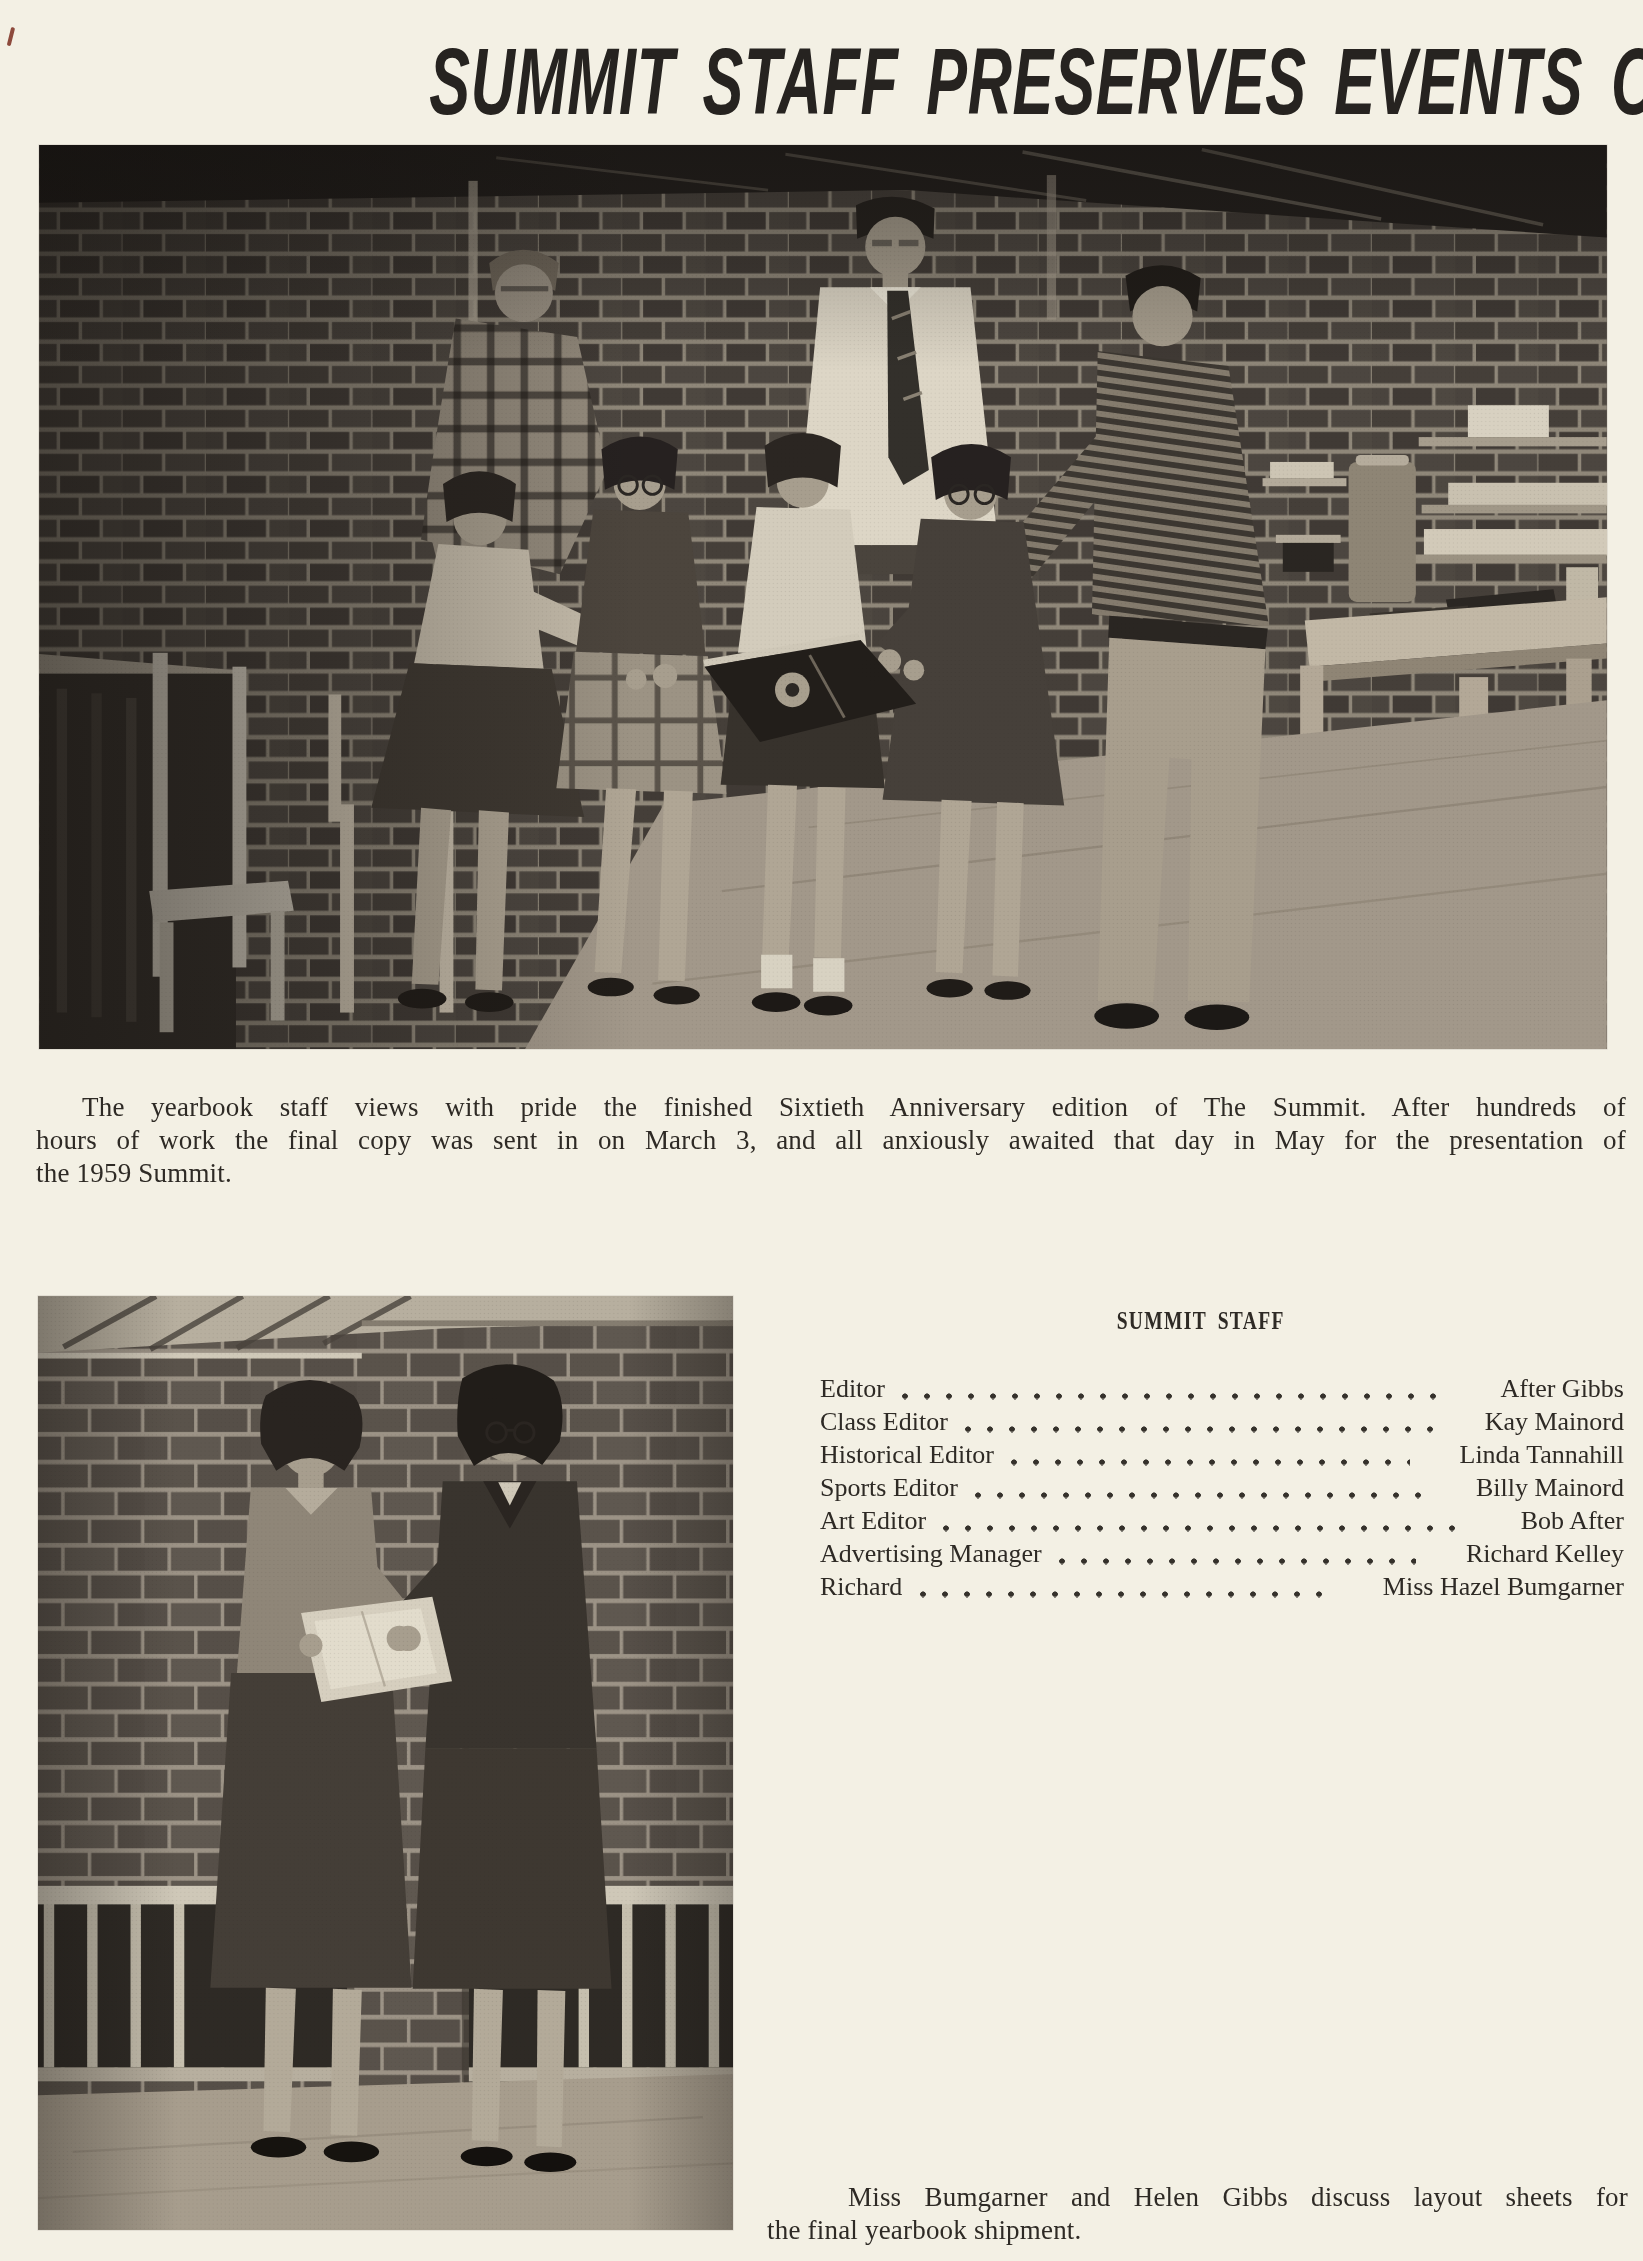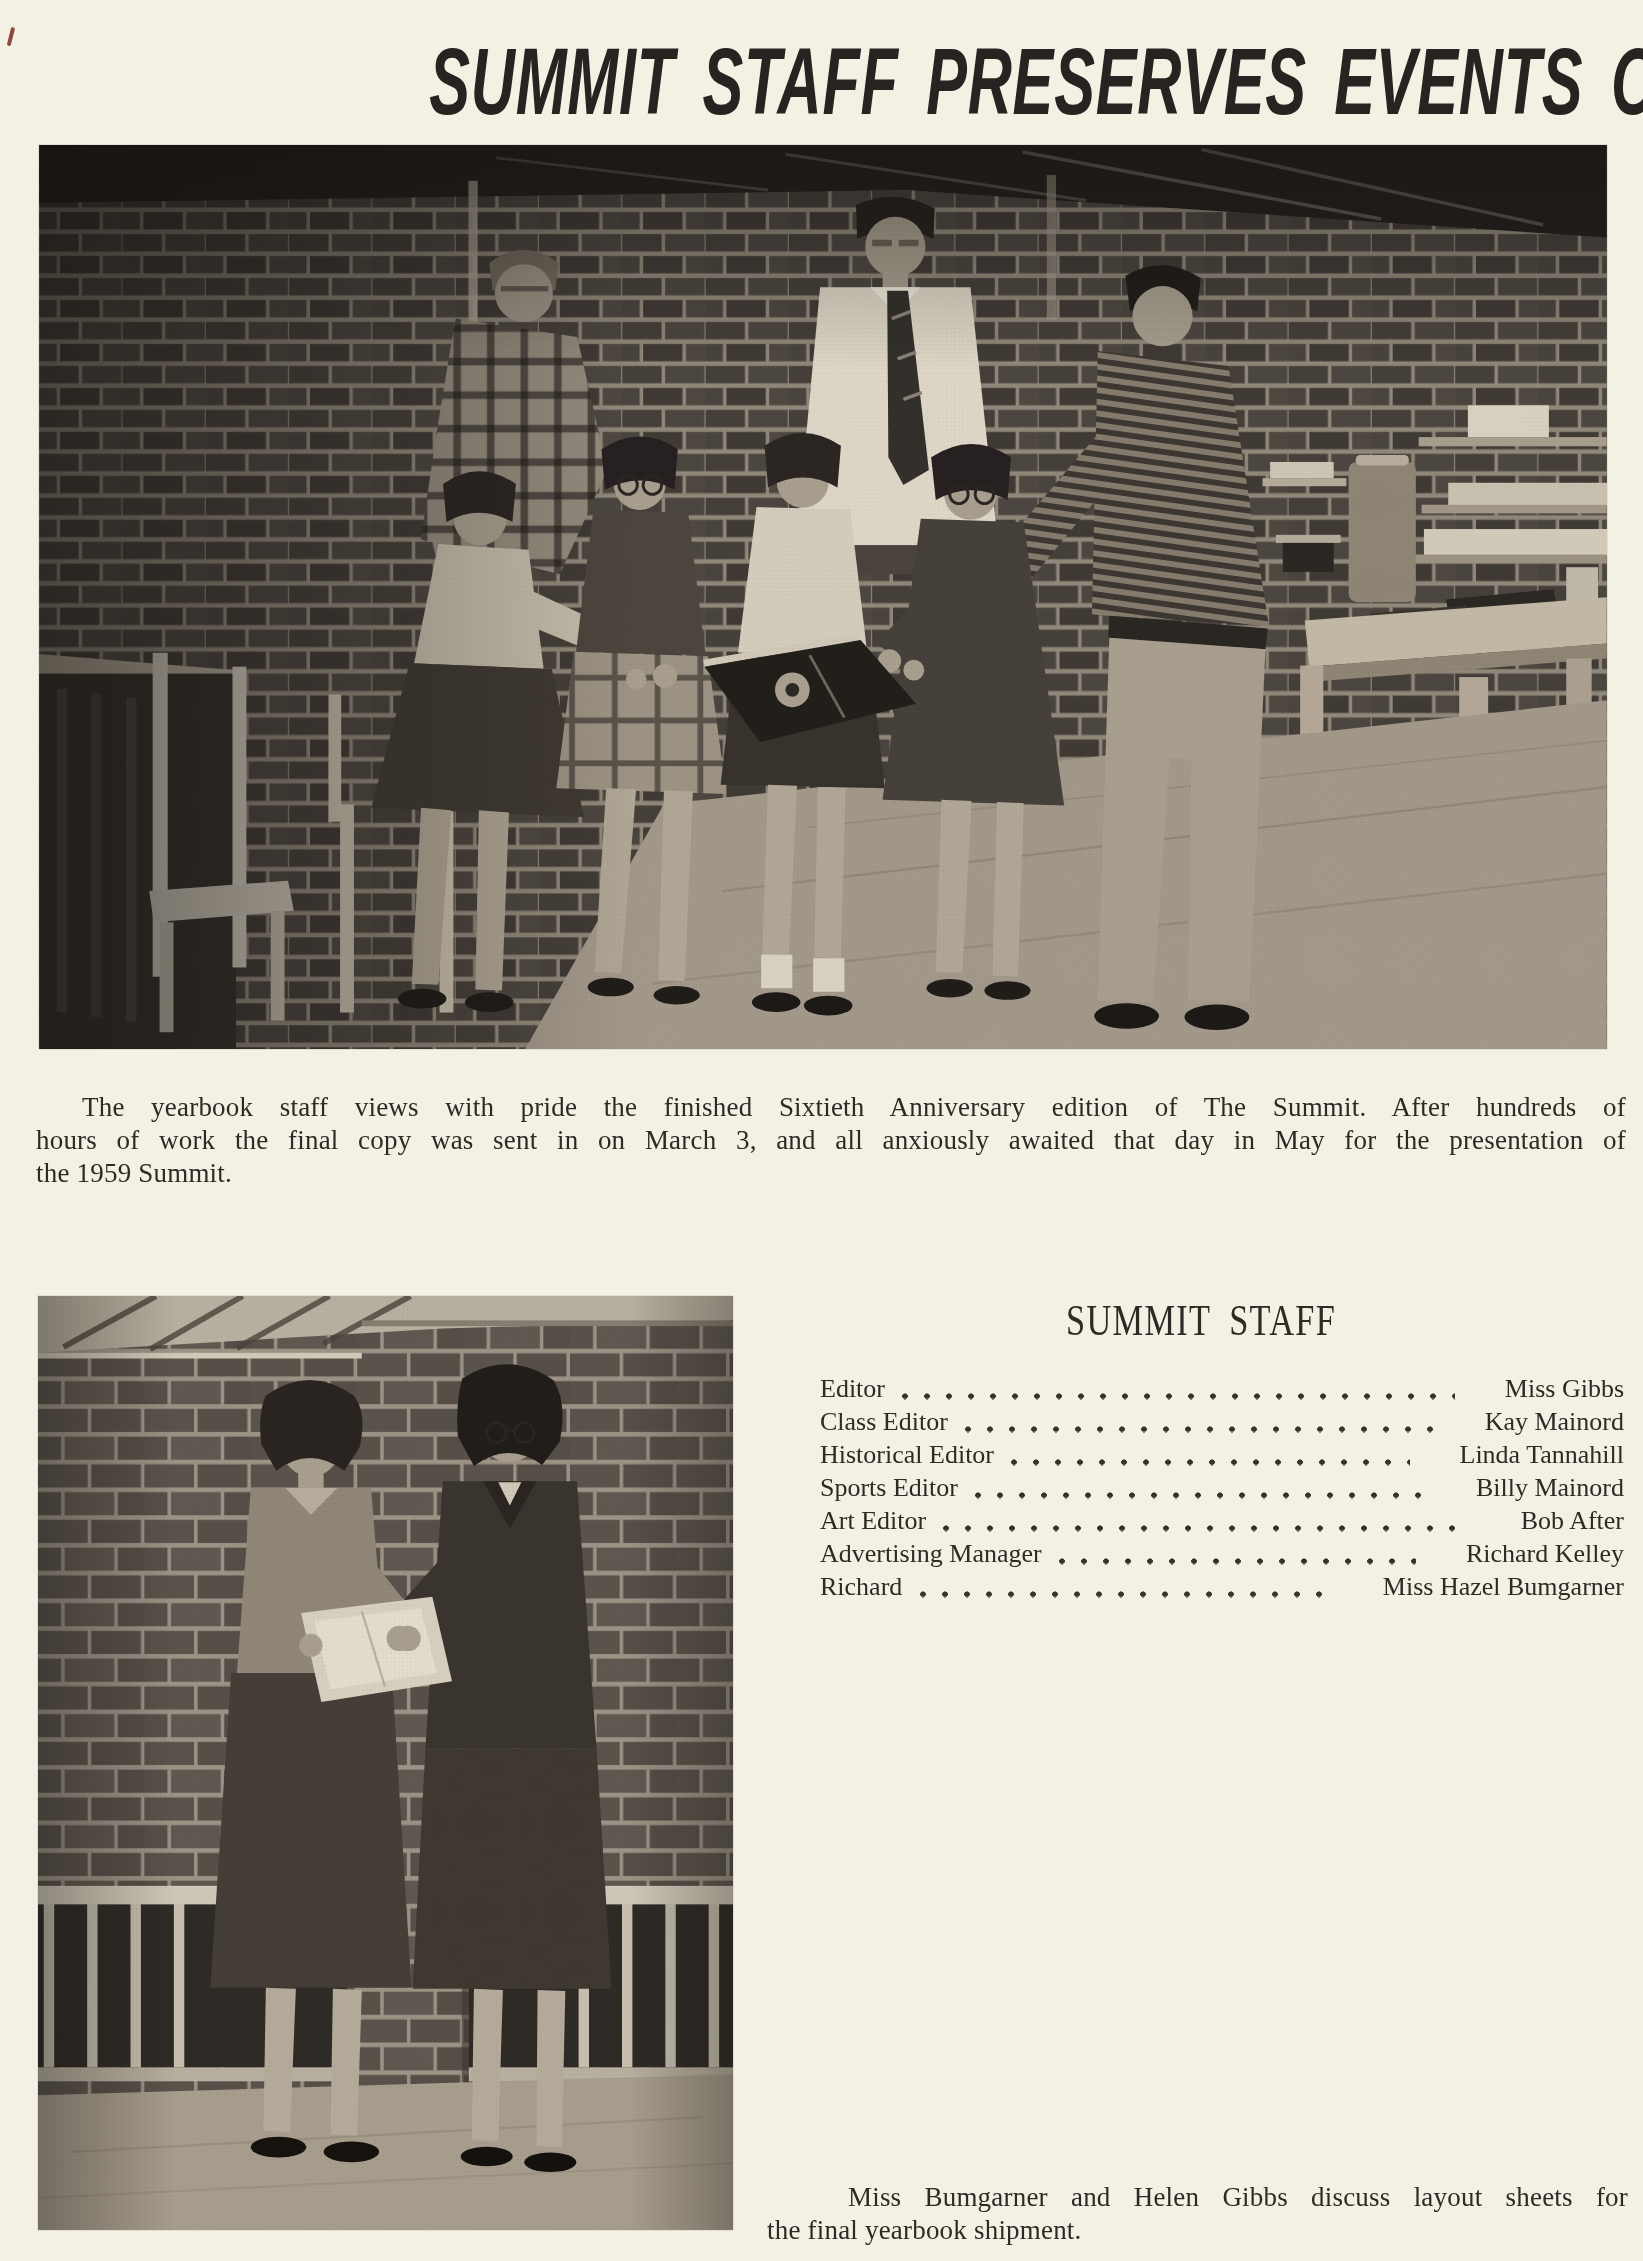--- a/index.html
+++ b/index.html
@@ -26,22 +26,22 @@
   .main-photo { left:39px; top:145px; width:1568px; height:904px; }
   .secondary-photo { left:38px; top:1296px; width:695px; height:934px; }
   .caption { position:absolute; font-size:27px; line-height:33px; letter-spacing:0.2px; }
   .cap-line { text-align:justify; text-align-last:justify; }
   .cap-line.first-main { text-indent:46px; }
   .cap-line.first-sec { text-indent:81px; }
   .cap-line.last { text-align-last:left; }
   .main-caption { left:36px; top:1091px; width:1590px; }
   .secondary-caption { left:767px; top:2181px; width:861px; }
   .staff { position:absolute; left:778px; top:1303px; width:846px; }
-  .staff-heading { margin:0 0 34px 0; text-align:center; font-size:44px; line-height:35px;
-    font-weight:normal; letter-spacing:1.7px; word-spacing:0.25em; }
+  .staff-heading { margin:0 0 34px 0; text-align:center; font-size:25px; line-height:35px;
+    font-weight:bold; letter-spacing:1.7px; word-spacing:0.25em; }
   .staff-heading-inner { display:inline-block; transform:scaleX(0.78); transform-origin:center; }
   .staff-row { display:flex; line-height:33px; font-size:26px; }
   .staff-role, .staff-name { white-space:nowrap;margin-left:42px; }
   .leader {
     flex:1; height:6.4px; align-self:flex-end; margin:0 8px 5.2px 9.3px;
     background-image:radial-gradient(circle, #35312b 2.6px, rgba(0,0,0,0) 3px);
     background-size:22px 6.4px; background-repeat:repeat-x; background-position:0 50%;
   }
 </style>
 </head>
@@ -373,21 +373,21 @@
       <rect width="1202" height="1615" fill="url(#ht2)" opacity="0.09"></rect>
     </svg>
   </figure>
 
   <section class="staff">
     <h2 class="staff-heading"><span class="staff-heading-inner">SUMMIT STAFF</span></h2>
     <div class="staff-rows">
       <div class="staff-row">
         <span class="staff-role">Editor</span>
         <span class="leader"></span>
-        <span class="staff-name">Miss Gibbs</span>
+        <span class="staff-name">After Gibbs</span>
       </div>
       <div class="staff-row">
         <span class="staff-role">Class Editor</span>
         <span class="leader"></span>
         <span class="staff-name">Kay Mainord</span>
       </div>
       <div class="staff-row">
         <span class="staff-role">Historical Editor</span>
         <span class="leader"></span>
         <span class="staff-name">Linda Tannahill</span>

